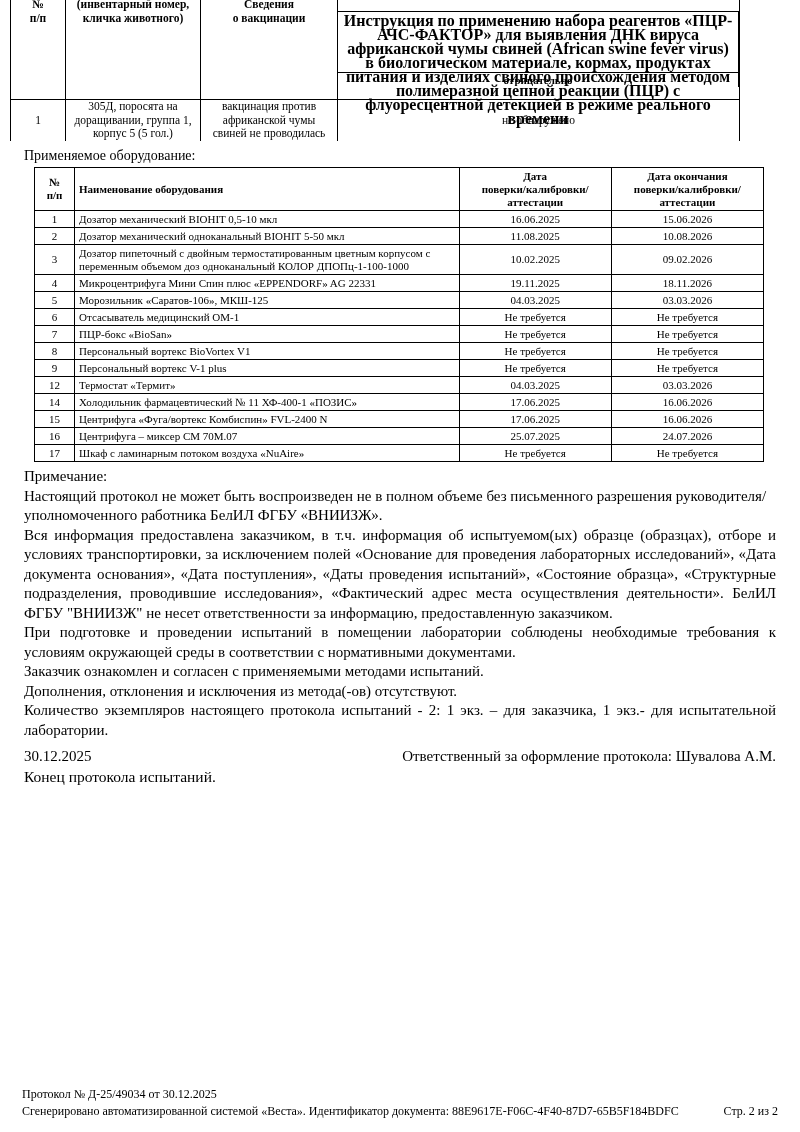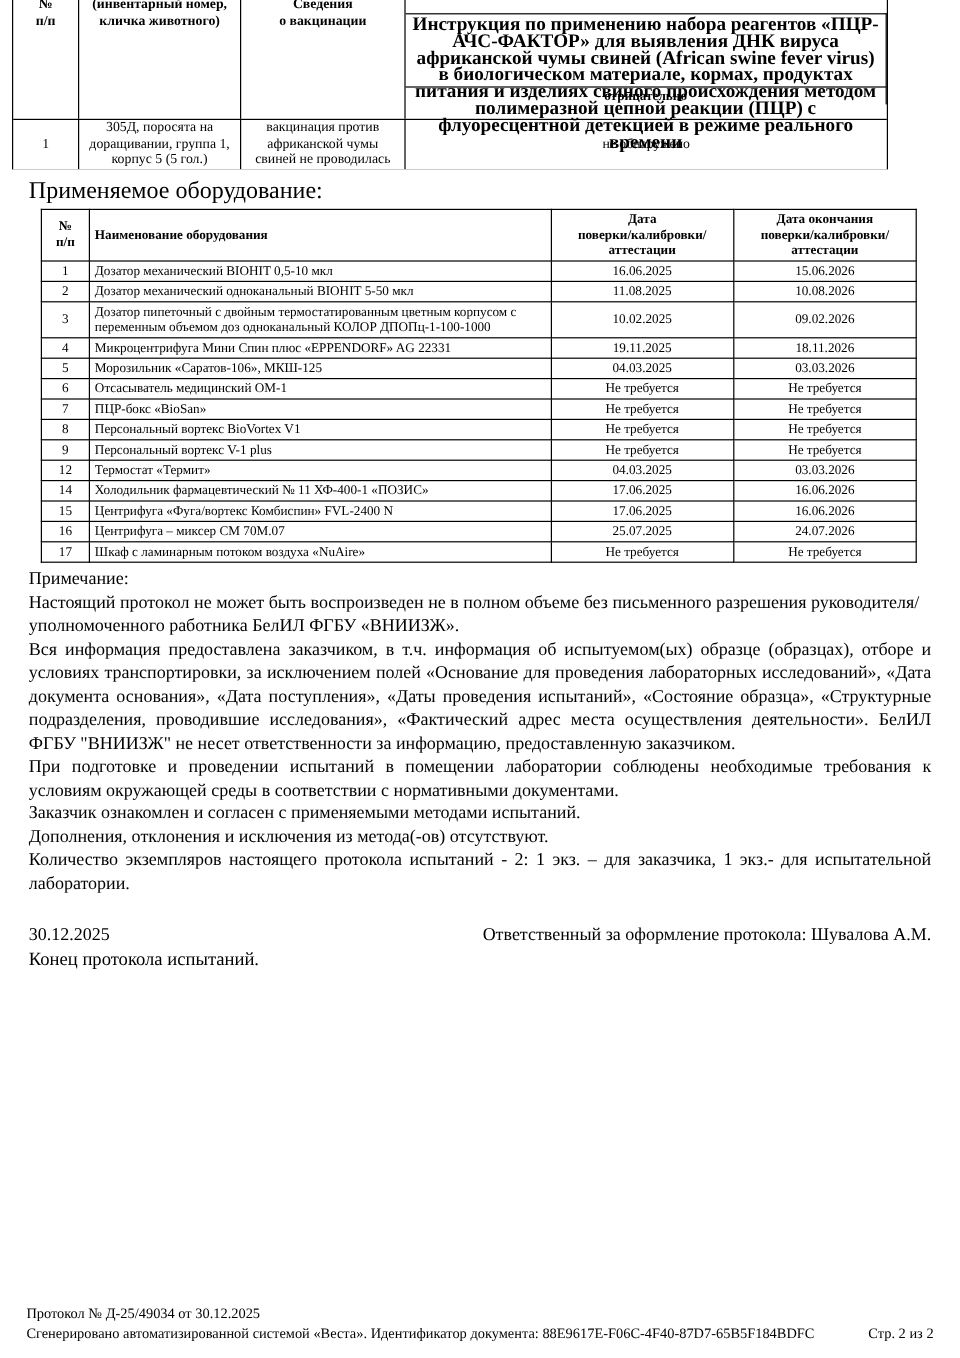--- a/index.html
+++ b/index.html
@@ -54,21 +54,21 @@
     border-right: 1.5px solid #000;
     font-weight: bold; text-align: center;
     font-size: 11px; line-height: 14px; height: 14px;
   }
   .t1-row .c4 {
     display: flex; justify-content: center; align-items: center;
     text-align: center;
   }
 
   
-  .eq-title { margin: 7px 0 3px 0; font-size: 20px; }
+  .eq-title { margin: 7px 0 3px 0; font-size: 14px; }
   table.eq {
     border-collapse: collapse;
     width: 730px;
     margin-left: 10px;
     font-size: 11px;
     line-height: 13px;
   }
   table.eq th, table.eq td {
     border: 1px solid #000;
     padding: 1.5px 4px;
@@ -78,21 +78,21 @@
   table.eq .num  { width: 40px;  text-align: center; }
   table.eq .name { width: 384px; text-align: left; }
   table.eq .date { width: 152px; text-align: center; }
 
   
   .notes { margin-top: 5px; font-size: 15px; line-height: 19.5px; }
   .notes p { margin: 0; }
   .notes p.justify { text-align: justify; }
 
   
-  .signoff { display: flex; justify-content: space-between; margin-top: 24px; font-size: 15px; }
+  .signoff { display: flex; justify-content: space-between; margin-top: 8px; font-size: 15px; }
   .end-line { font-size: 15.5px; margin-top: 3px; }
 
   
   .footer {
     position: absolute;
     left: 22px; right: 22px; top: 1086px;
     font-size: 12px; line-height: 17px;
   }
   .footer-line2 { display: flex; justify-content: space-between; gap: 28px; }
 </style>

